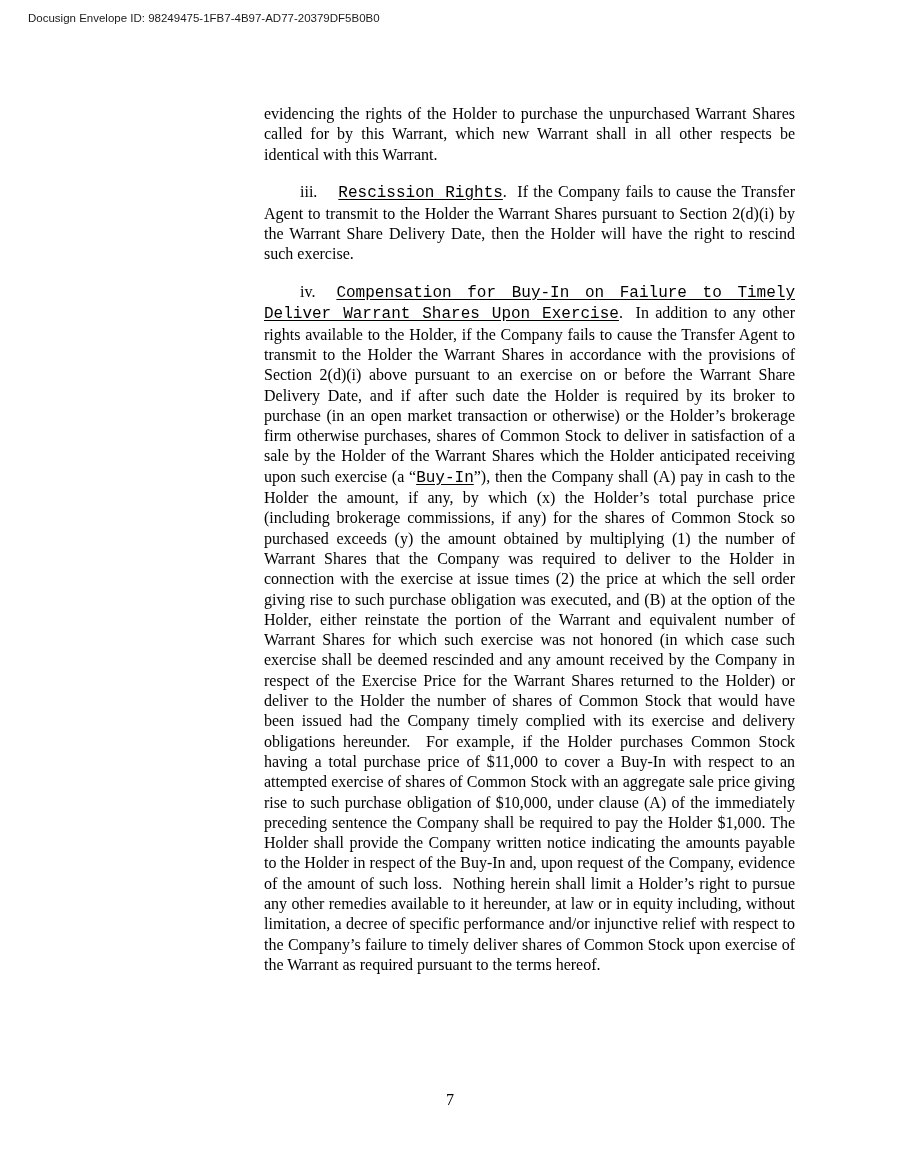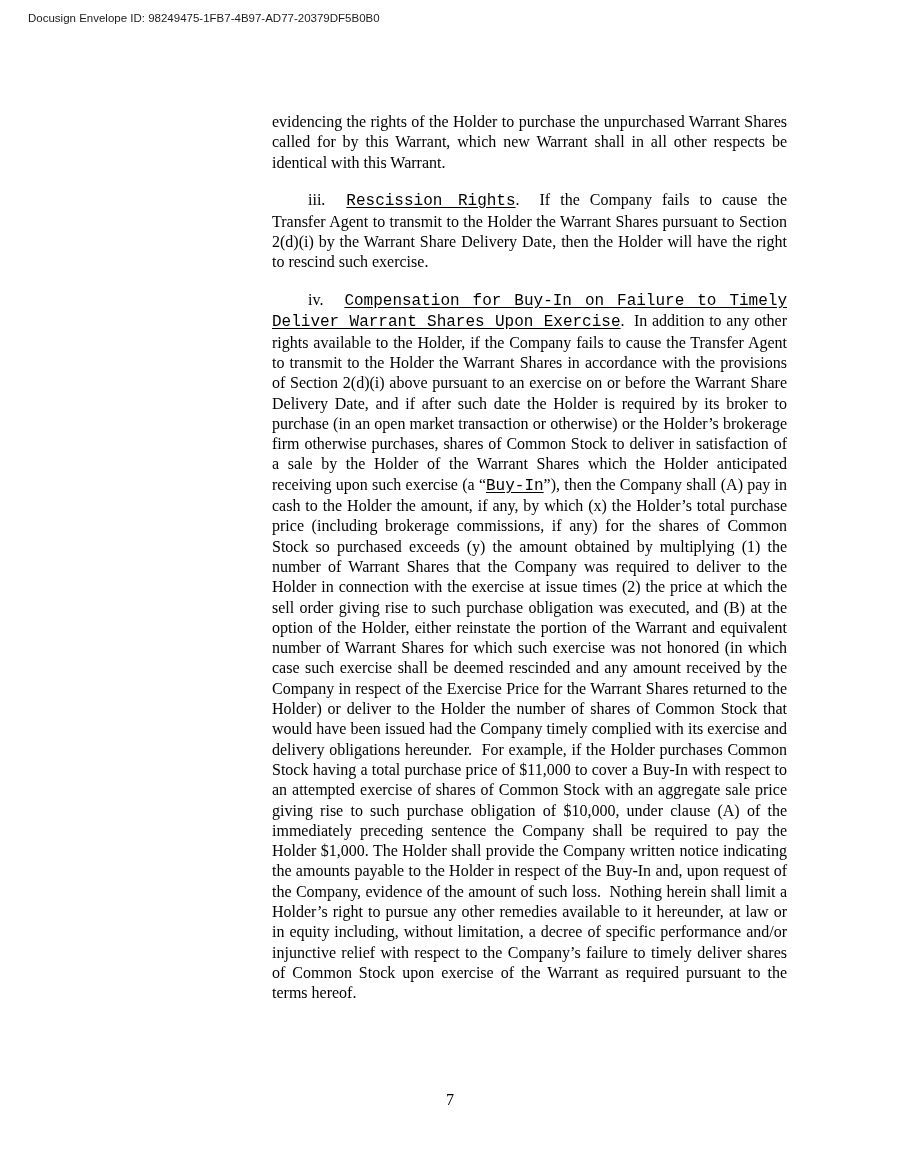--- a/index.html
+++ b/index.html
@@ -30,21 +30,21 @@
   }
   .content {
     position: absolute;
     top: 104px;
     left: 264px;
     width: 531px;
     font-size: 16px;
     line-height: 20.3px;
     text-align: justify;
   }
-  .para { margin: 8px; }
+  .para { margin: 0; }
   .para + .para { margin-top: 17.5px; }
   .para.indent { text-indent: 36px; }
   .tab { display: inline-block; width: 21px; }
   .u { text-decoration: underline; text-underline-offset: 2px; font-family: Liberation Mono, monospace; }
   .page-number {
     position: absolute;
     top: 1091px;
     left: 0;
     width: 900px;
     text-align: center;

